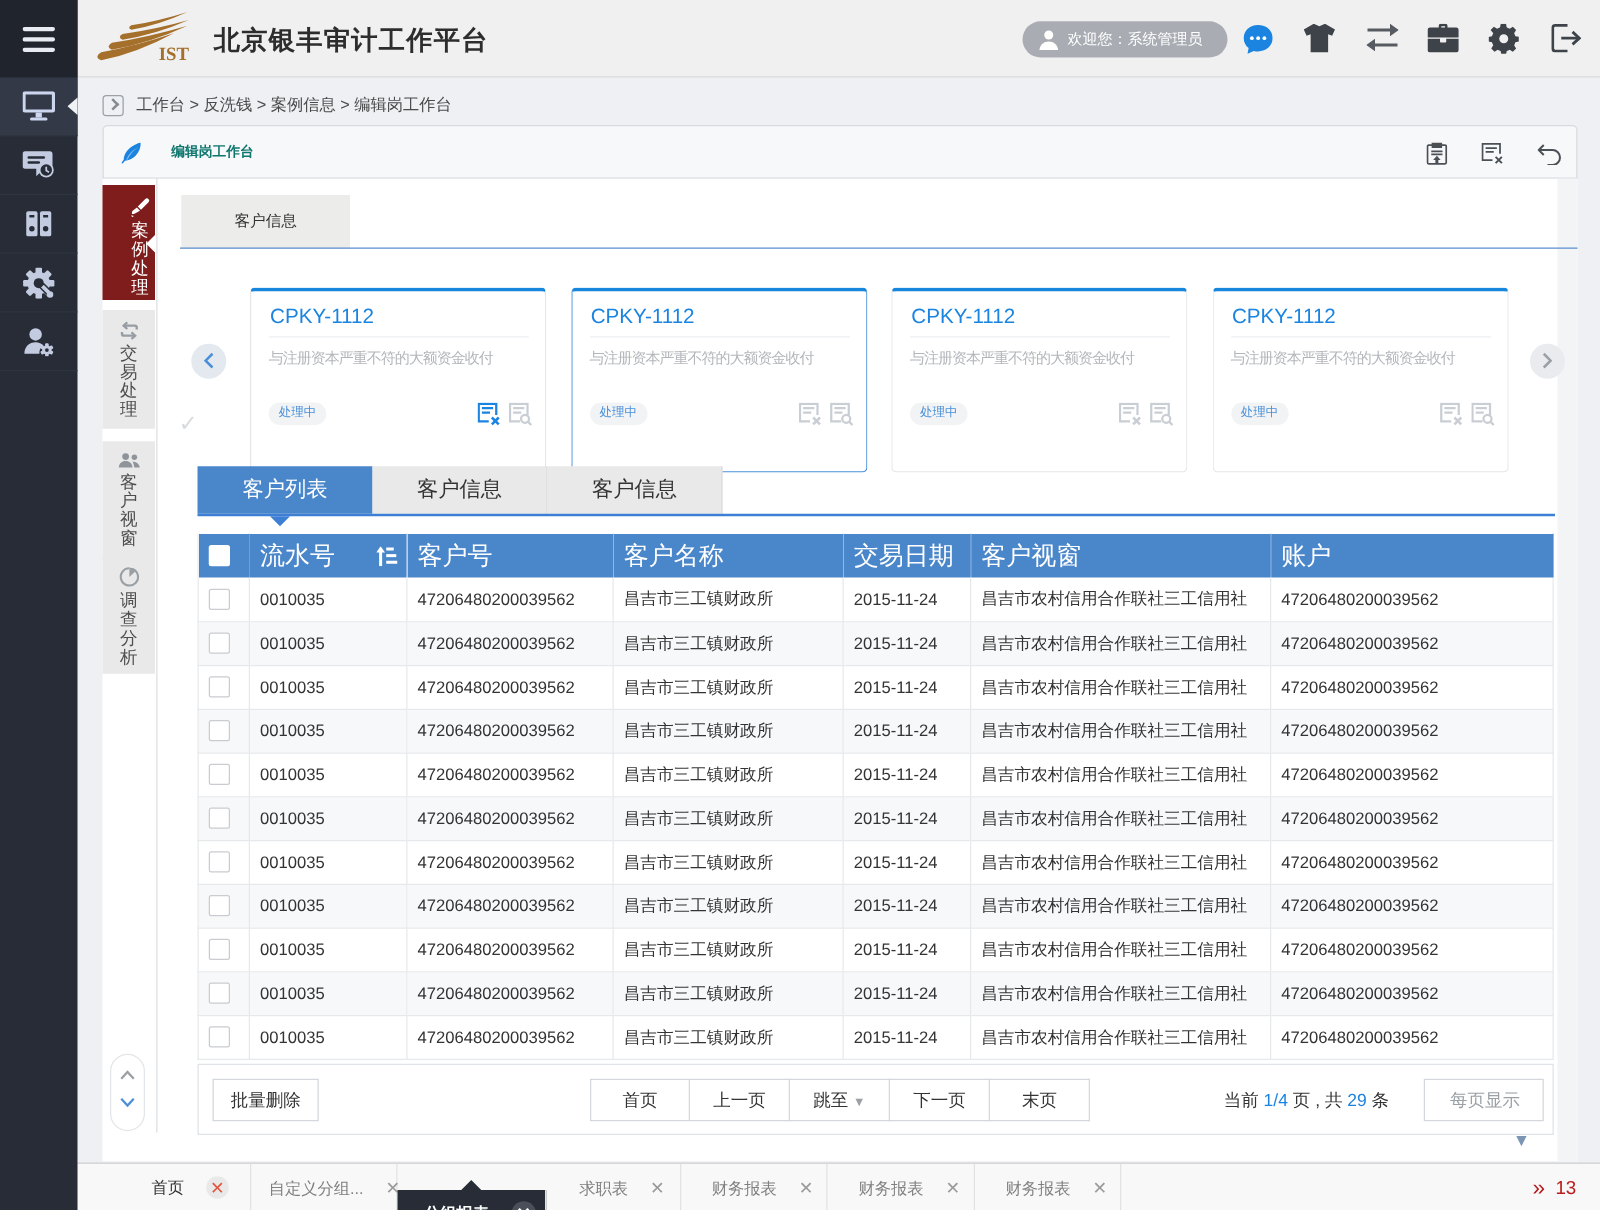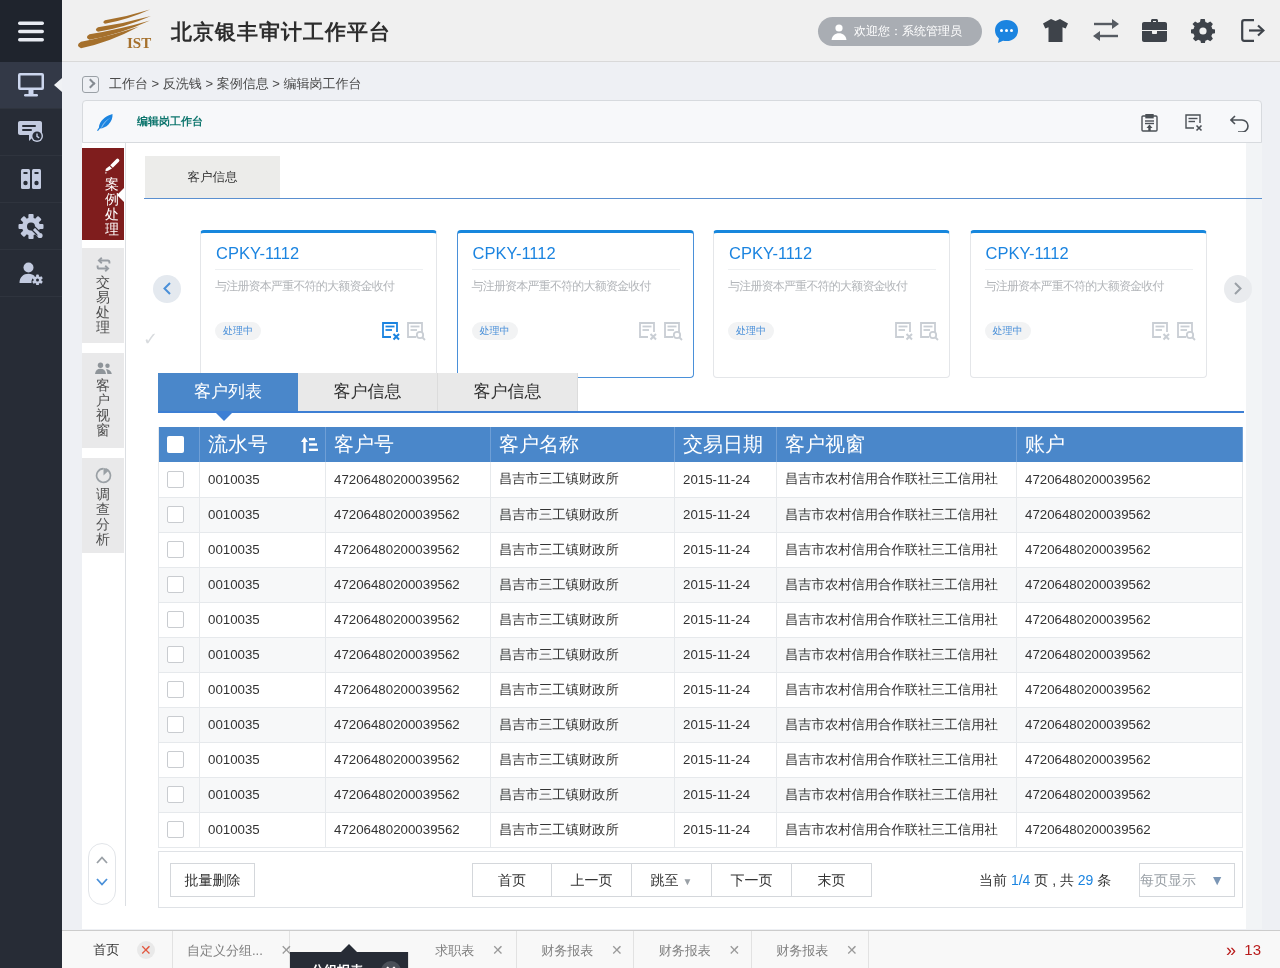--- a/index.html
+++ b/index.html
@@ -79,21 +79,21 @@
 .cbh { width:17px; height:17px; border-radius:2px; background:#fff; }
 
 
 .pag { position:absolute; left:76px; top:708px; width:1085px; height:57px; border:1px solid #dfe2e6; background:#fff; }
 .btn { position:absolute; top:11px; height:34px; line-height:32px; text-align:center; background:#fff; border:1px solid #d4d7db; font-size:14px; color:#333; }
 .pgroup { position:absolute; left:313px; top:11px; height:34px; display:flex; }
 .pbtn { width:80px; height:34px; line-height:32px; text-align:center; border:1px solid #d4d7db; border-left:none; font-size:14px; color:#333; }
 .pbtn:first-child { border-left:1px solid #d4d7db; }
 .ptext { position:absolute; left:820px; top:20px; font-size:14px; color:#333; }
 .ptext b { color:#1b84e0; font-weight:normal; }
-.psel { position:absolute; left:980px; top:11px; width:96px; height:34px; border:1px solid #d4d7db; font-size:14px; color:#9aa0a6; line-height:32px; padding-left:0; }
+.psel { position:absolute; left:980px; top:11px; width:96px; height:34px; border:1px solid #d4d7db; font-size:14px; color:#9aa0a6; line-height:32px; padding-left:20px; }
 
 
 .bbar { position:absolute; left:62px; top:930px; width:1218px; height:38px; background:#f8f8f8; border-top:1px solid #ccc; }
 .btab { float:left; height:38px; line-height:38px; font-size:13px; color:#808080; border-right:1px solid #e2e2e2; position:relative; text-align:center; white-space:nowrap; padding-left:14px; box-sizing:border-box; }
 .btab .x { color:#9a9a9a; margin-left:14px; font-size:14px; }
 .btab.first { color:#333; }
 .btab.first .x { display:inline-block; width:18px; height:18px; line-height:18px; border-radius:50%; background:#e9e9e9; color:#e2573f; text-align:center; vertical-align:middle; margin-top:-2px; }
 .btab.dark { background:#272c36; color:#fff; font-weight:bold;margin-top:21px; }
 .btab.dark .x { display:inline-block; width:20px; height:20px; line-height:20px; border-radius:50%; background:#4a4f58; color:#fff; text-align:center; vertical-align:middle; margin-top:-2px; }
 .btab.dark:before { content:""; position:absolute; top:-8px; left:50%; margin-left:-8px; border-left:8px solid transparent; border-right:8px solid transparent; border-bottom:8px solid #272c36; }
@@ -297,21 +297,21 @@
     <svg width="17" height="13" viewBox="0 0 17 13">
         <g fill="#8e9499">
           <circle cx="5.5" cy="3.2" r="2.7"></circle>
           <path d="M0 12c.3-3.5 2.4-5.3 5.5-5.3S10.7 8.5 11 12z"></path>
           <circle cx="12.5" cy="3.8" r="2.2"></circle>
           <path d="M11 7.2c2.8.1 5.4 1.6 5.8 4.8h-4.4c-.2-2-.7-3.6-1.4-4.8z"></path>
         </g>
       </svg>
     <span class="vtxt">客户视窗</span>
   </div>
-  <div class="vt" style="top:315px;height:95px;">
+  <div class="vt" style="top:301px;height:95px;">
     <svg width="17" height="17" viewBox="0 0 17 17">
         <g fill="none" stroke="#9aa0a5" stroke-width="1.7">
           <path d="M8.5 1.6a6.9 6.9 0 102.6.5"></path>
           <path d="M8.5 8.5 L8.5 0.9 A7.6 7.6 0 0 1 14 3.3 Z" fill="#9aa0a5" stroke="none"></path>
         </g>
       </svg>
     <span class="vtxt">调查分析</span>
   </div>
   <div class="vline"></div>
   <div class="udpill">
@@ -603,21 +603,21 @@
         <div class="pbtn">跳至 <span style="color:#9aa0a6;font-size:10px">▼</span></div>
         <div class="pbtn">下一页</div>
         <div class="pbtn">末页</div>
     </div>
     <div class="ptext">当前 <b>1/4</b> 页 , 共 <b>29</b> 条</div>
     <div class="psel">每页显示 <span style="color:#7b96b5;float:right;margin-right:10px;font-size:14px;">▼</span></div>
   </div>
 </div>
 
 <div class="bbar">
-  <div class="btab first" style="width:111px;">首页 <span class="x">✕</span></div>
+  <div class="btab first" style="width:111px;margin-left:28px;">首页 <span class="x">✕</span></div>
   <div class="btab" style="width:117px;">自定义分组... <span class="x">✕</span></div>
   <div class="btab dark" style="width:119px;">分组报表 <span class="x">✕</span></div>
   <div class="btab" style="width:108px;">求职表 <span class="x">✕</span></div>
   <div class="btab" style="width:117px;">财务报表 <span class="x">✕</span></div>
   <div class="btab" style="width:118px;">财务报表 <span class="x">✕</span></div>
   <div class="btab" style="width:117px;">财务报表 <span class="x">✕</span></div>
   <div class="bmore"><span style="font-size:18px;vertical-align:-1px;">»</span>&nbsp;&nbsp;13</div>
 </div>
 
 </body></html>

